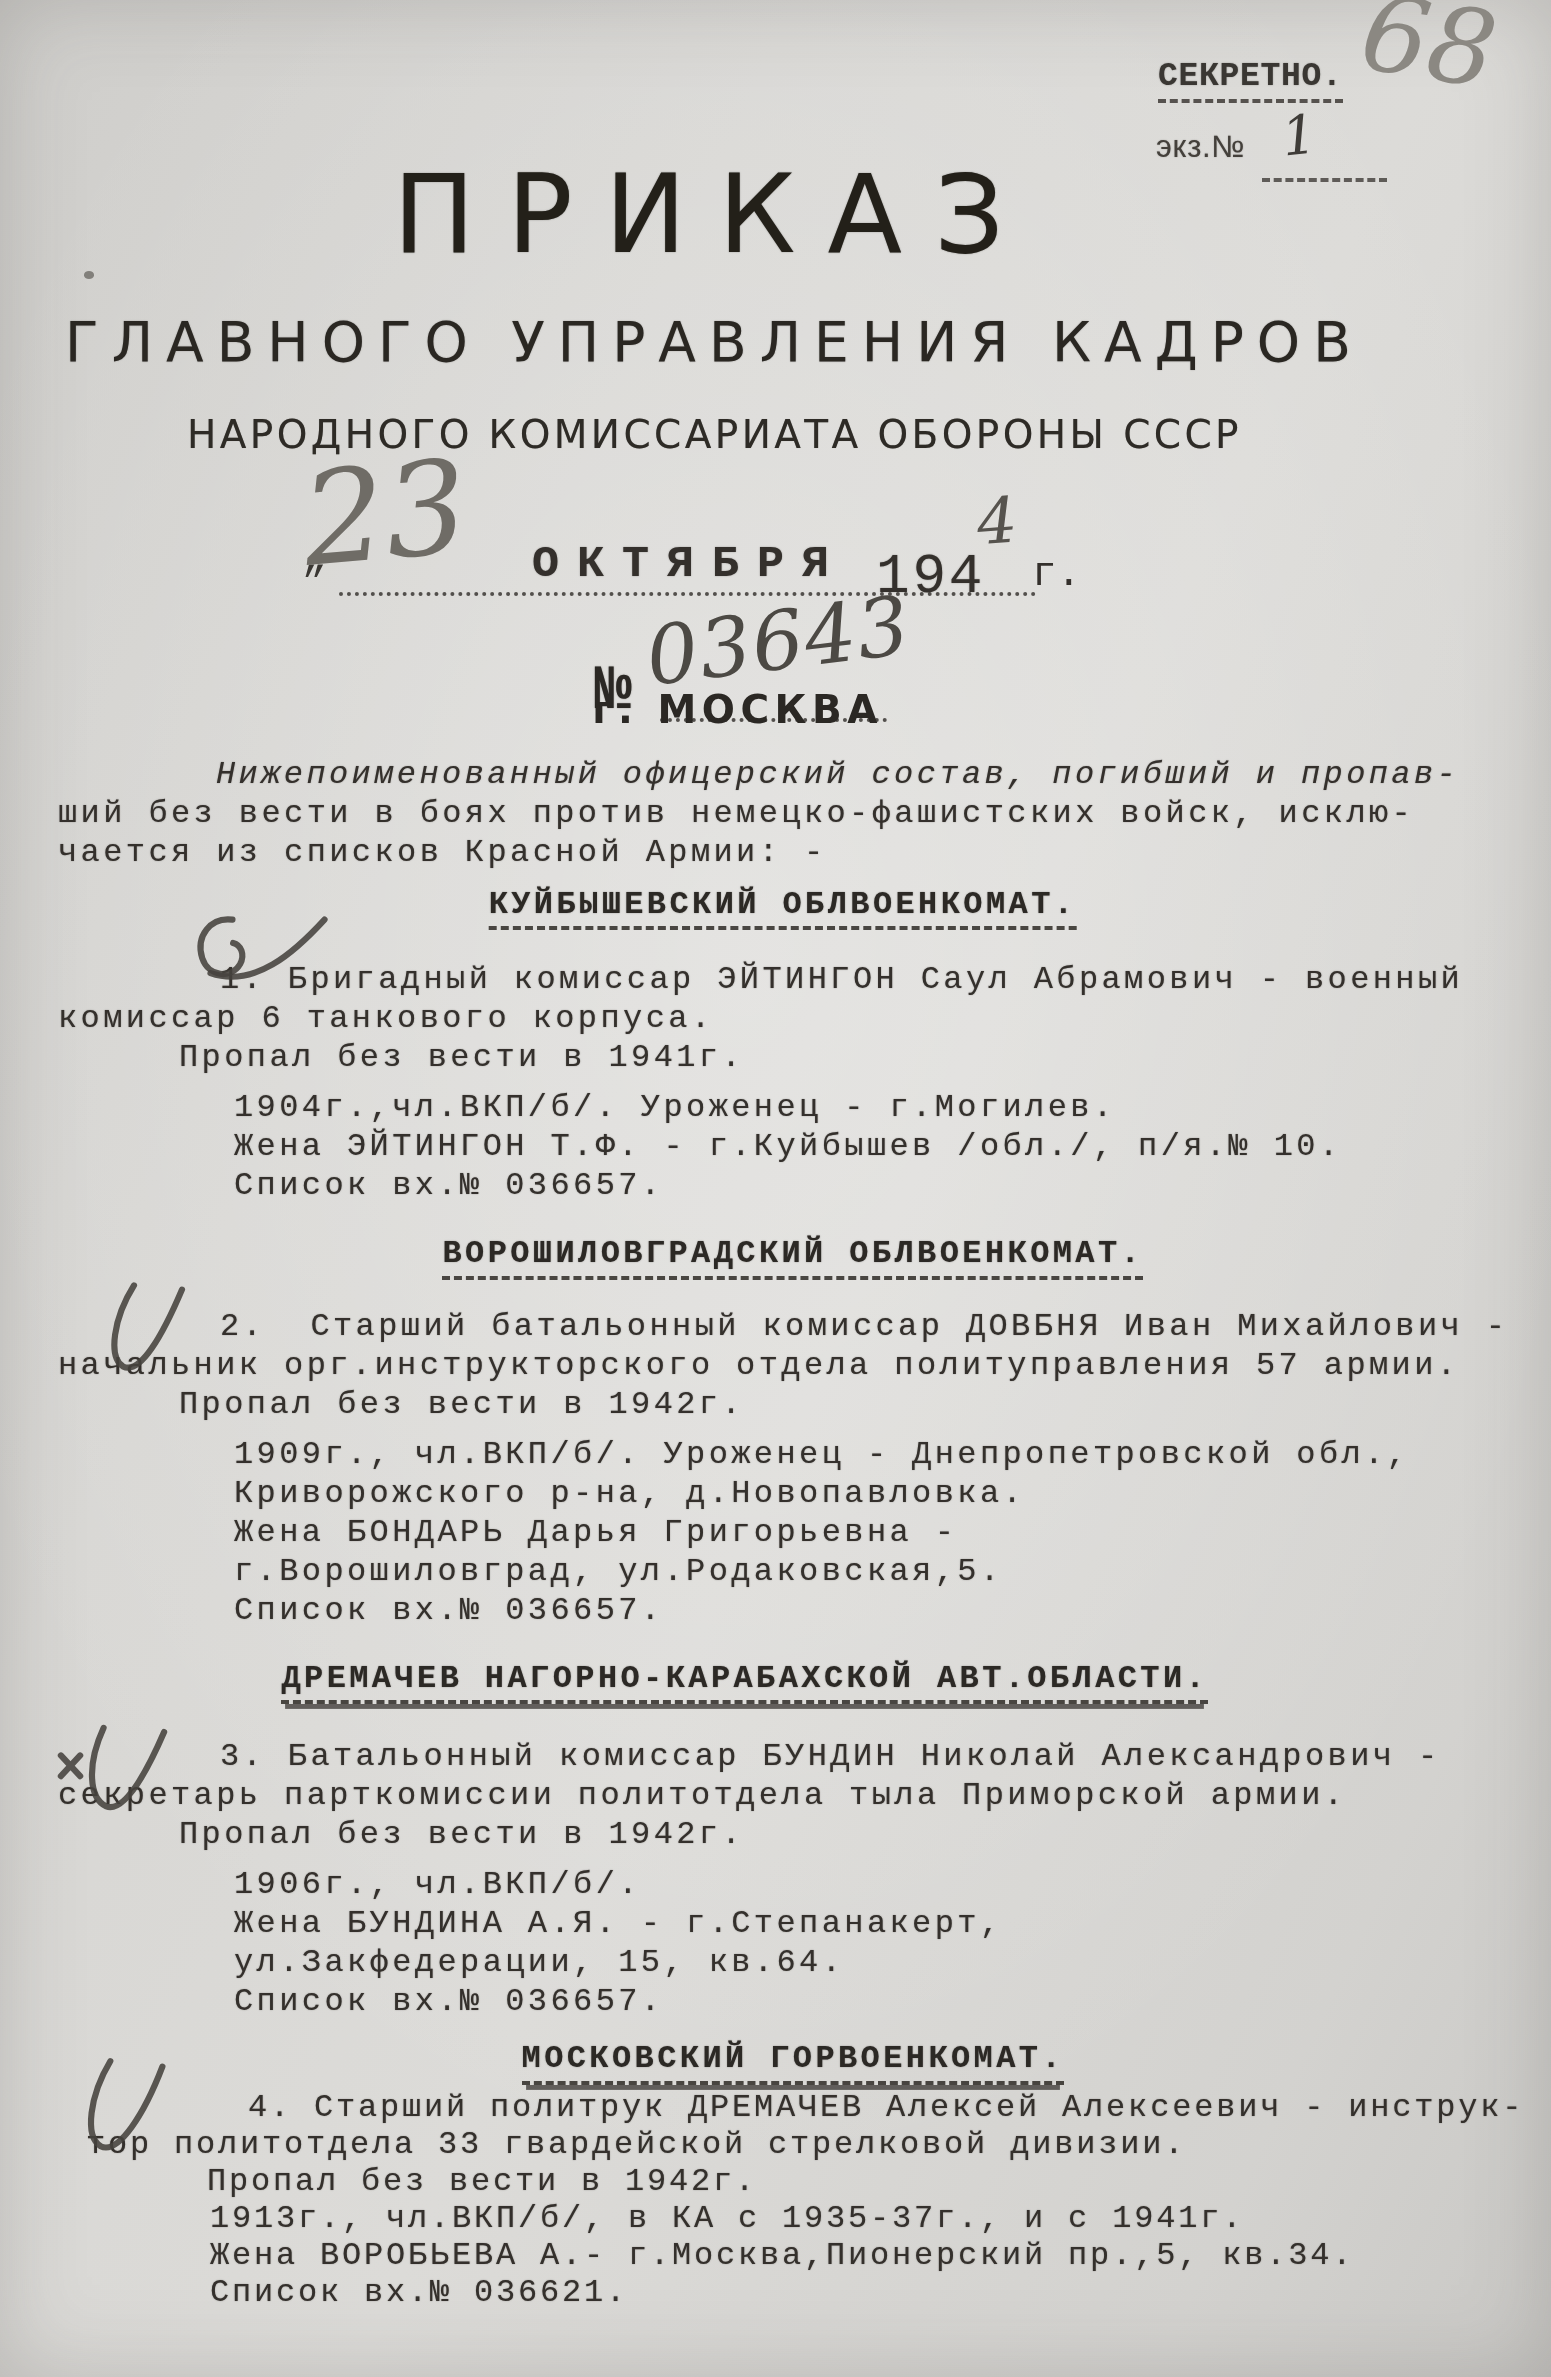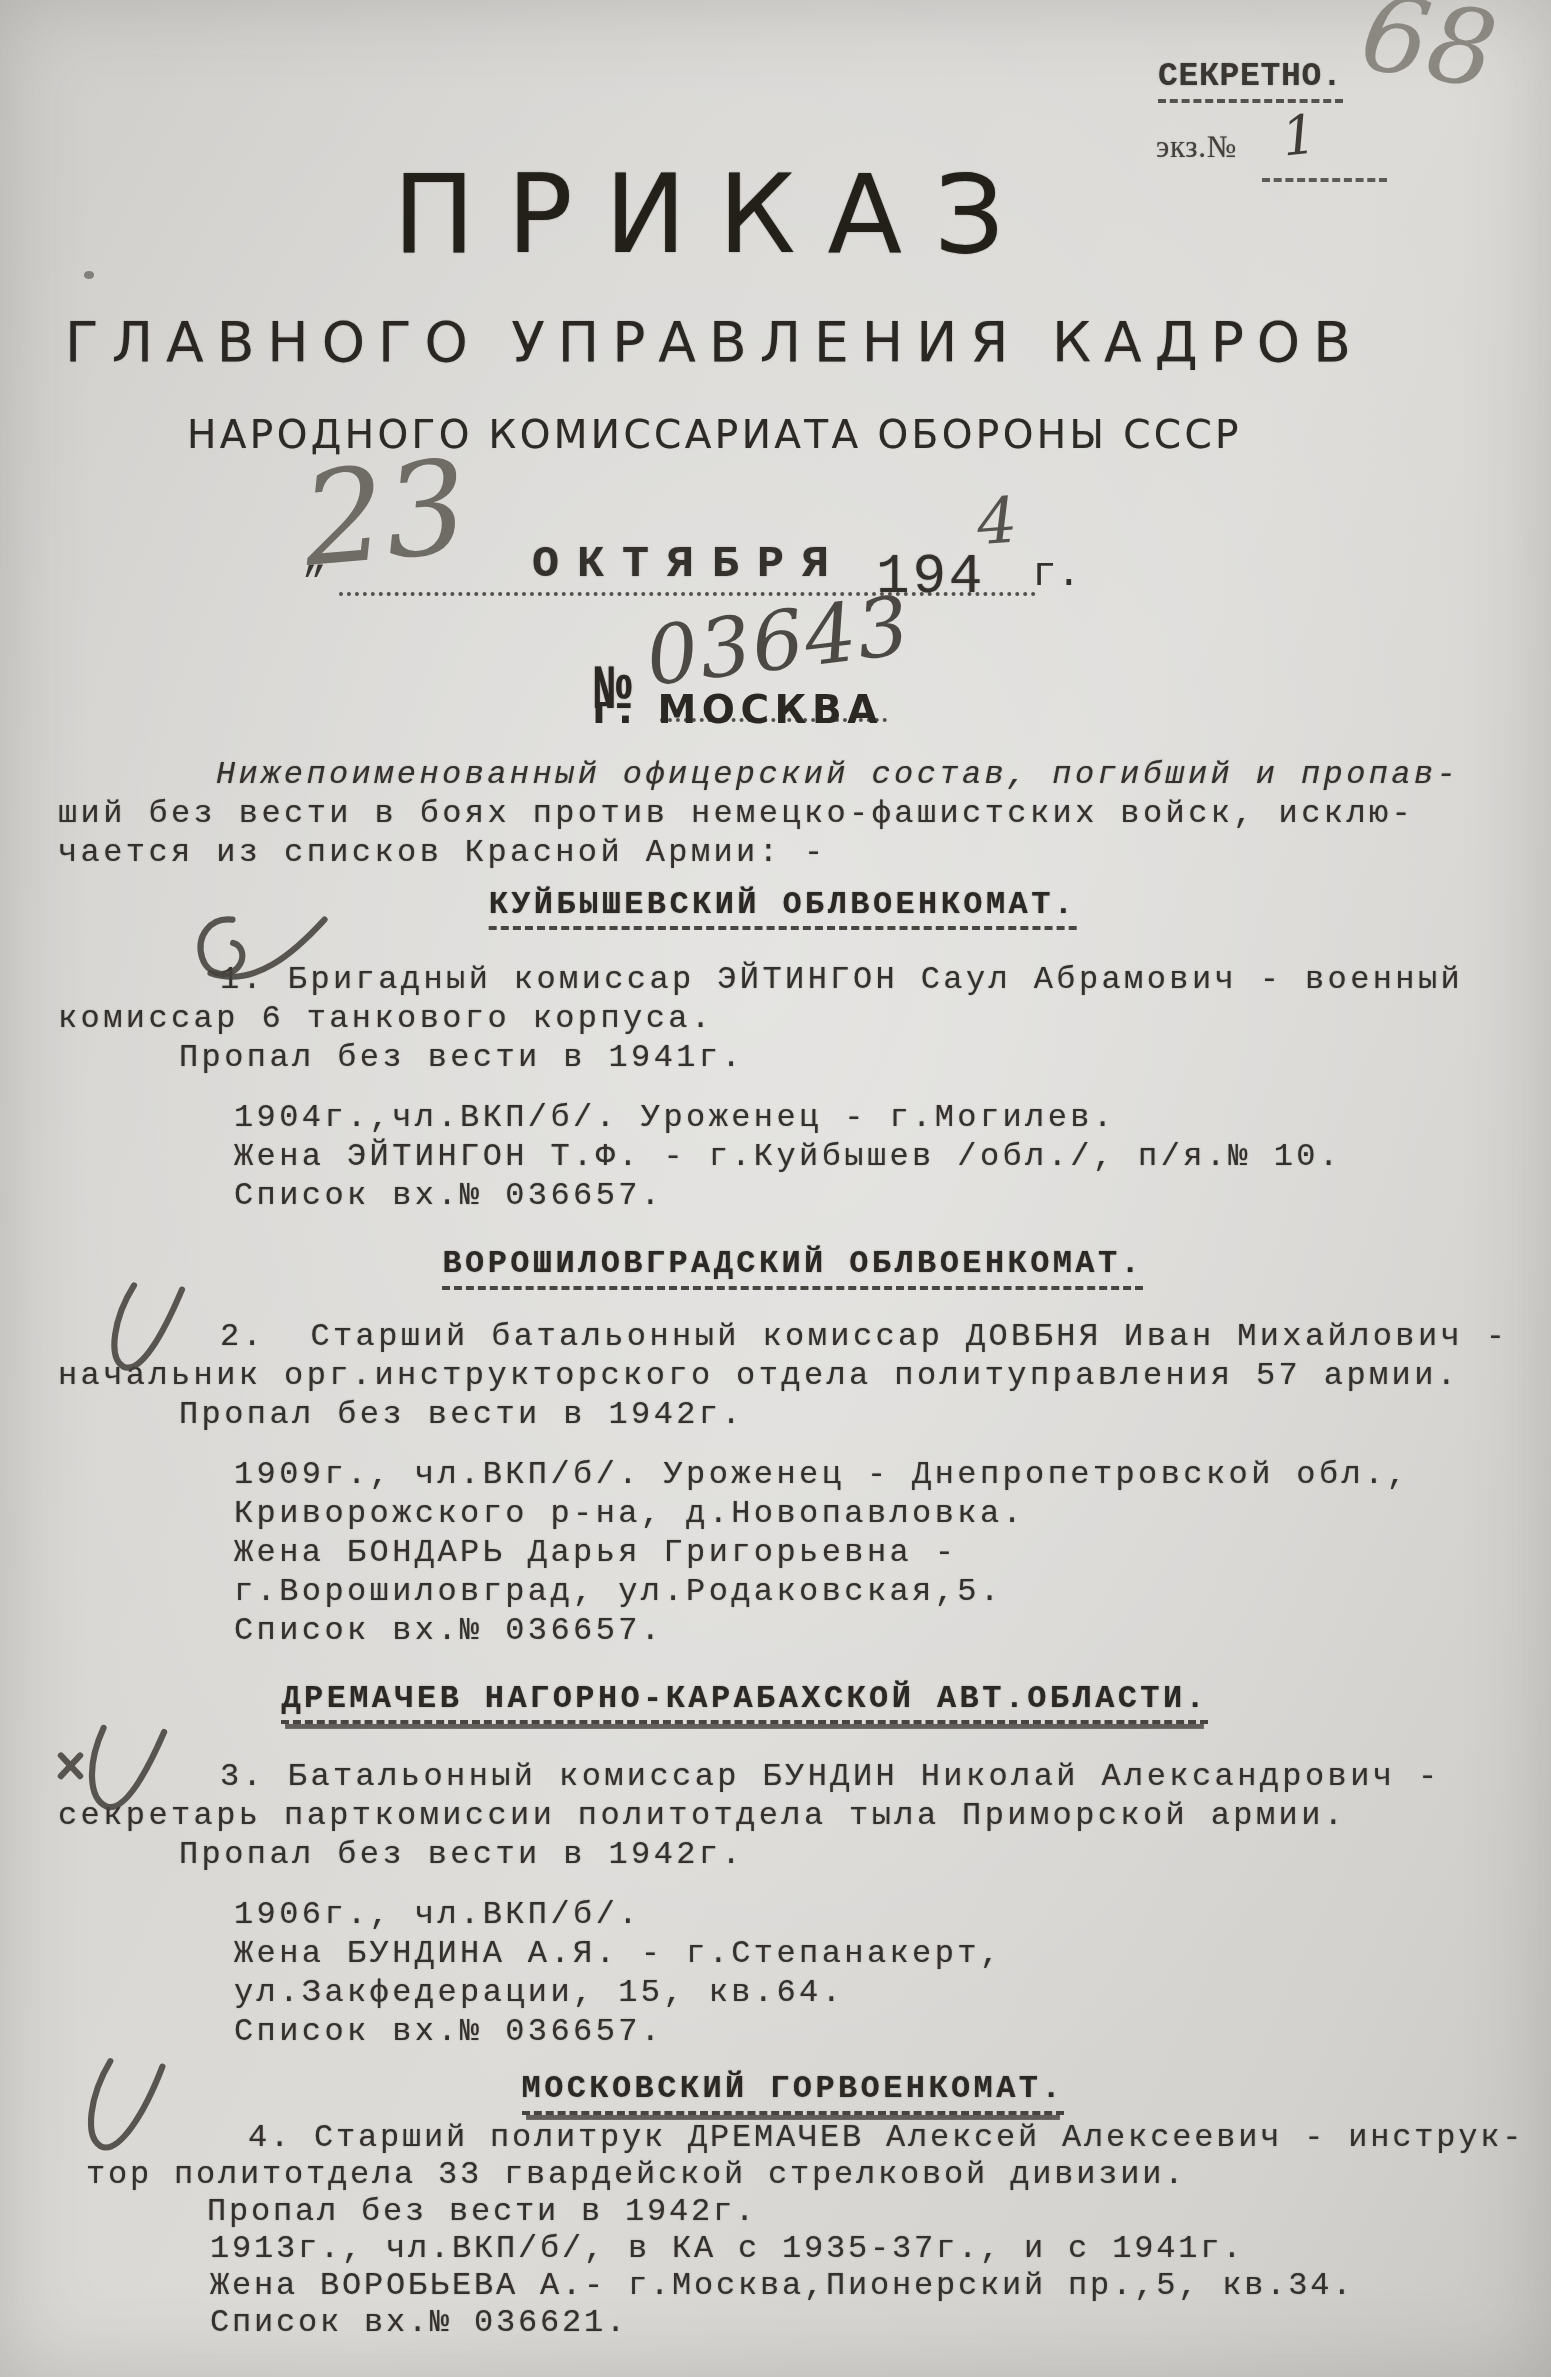--- a/index.html
+++ b/index.html
@@ -18,21 +18,21 @@
   .tline{
     font-family:"Liberation Mono","DejaVu Sans Mono",monospace;
     font-size:32px;line-height:39px;letter-spacing:3.4px;
     white-space:pre;color:#34302c;
     text-shadow:0 0 1.4px rgba(40,36,32,.45);
   }
   .tight .tline{line-height:37px;letter-spacing:2.8px;margin-left:28px;}
   .ind-p{padding-left:158px;font-style:italic;}   
   .ind-n{padding-left:162px;}   
   .ind-s{padding-left:121px;}   
-  .details{padding-left:176px;margin-top:21px;}
+  .details{padding-left:176px;margin-top:11px;}
   .entry{margin-top:30px;}
   .sect{margin-top:30px;text-align:center;}
   .sect .hu{
     display:inline-block;font-family:"Liberation Mono","DejaVu Sans Mono",monospace;
     font-size:32px;font-weight:bold;letter-spacing:3.4px;white-space:pre;
     color:#2c2925;text-shadow:0 0 1.4px rgba(40,36,32,.55);
     border-bottom:4.8px dashed rgba(46,42,38,.85);
     padding-bottom:3.4px;
     text-align:center;
   }
@@ -51,21 +51,21 @@
   .city{position:absolute;top:687px;left:0;width:100%;text-align:center;transform:translateX(-38px);
     font-family:"DejaVu Sans","Liberation Sans",sans-serif;font-weight:bold;
     font-size:39px;letter-spacing:5.5px;color:#2b2824;}
   
   .secret{position:absolute;left:1158px;top:58px;}
   .secret .s1{font-family:Liberation Mono, monospace;
     font-size:33px;font-weight:bold;letter-spacing:0.7px;color:#3a3733;
     text-shadow:0 0 1.4px rgba(40,36,32,.5);
     border-bottom:4.1px dashed rgba(52,48,44,.8);padding-bottom:4.1px;}
   .copyline{position:absolute;left:1156px;top:129px;
-    font-family:Liberation Serif, serif;
+    font-family:Liberation Sans, sans-serif;
     font-size:31px;letter-spacing:0.7px;color:#44403b;white-space:pre;
     text-shadow:0 0 1.4px rgba(40,36,32,.4);}
   .copy-underline{position:absolute;left:1262px;top:135px;width:125px;height:43px;
     border-bottom:4.1px dashed rgba(52,48,44,.75);}
   
   .hand{font-family:"DejaVu Serif","Liberation Serif",serif;font-style:italic;position:absolute;line-height:1;}
   .h-68{left:1362px;top:-9.6px;font-size:105px;color:#8b8882;transform:rotate(9deg);}
   .h-copy1{left:1282px;top:109px;font-size:54px;color:#3f3c38;transform:rotate(-6deg);}
   .h-23{left:303px;top:449px;font-size:129px;color:#6f6c66;transform:rotate(-5deg);}
   .h-4{left:977px;top:490px;font-size:63px;color:#56534e;transform:rotate(-4deg);}

